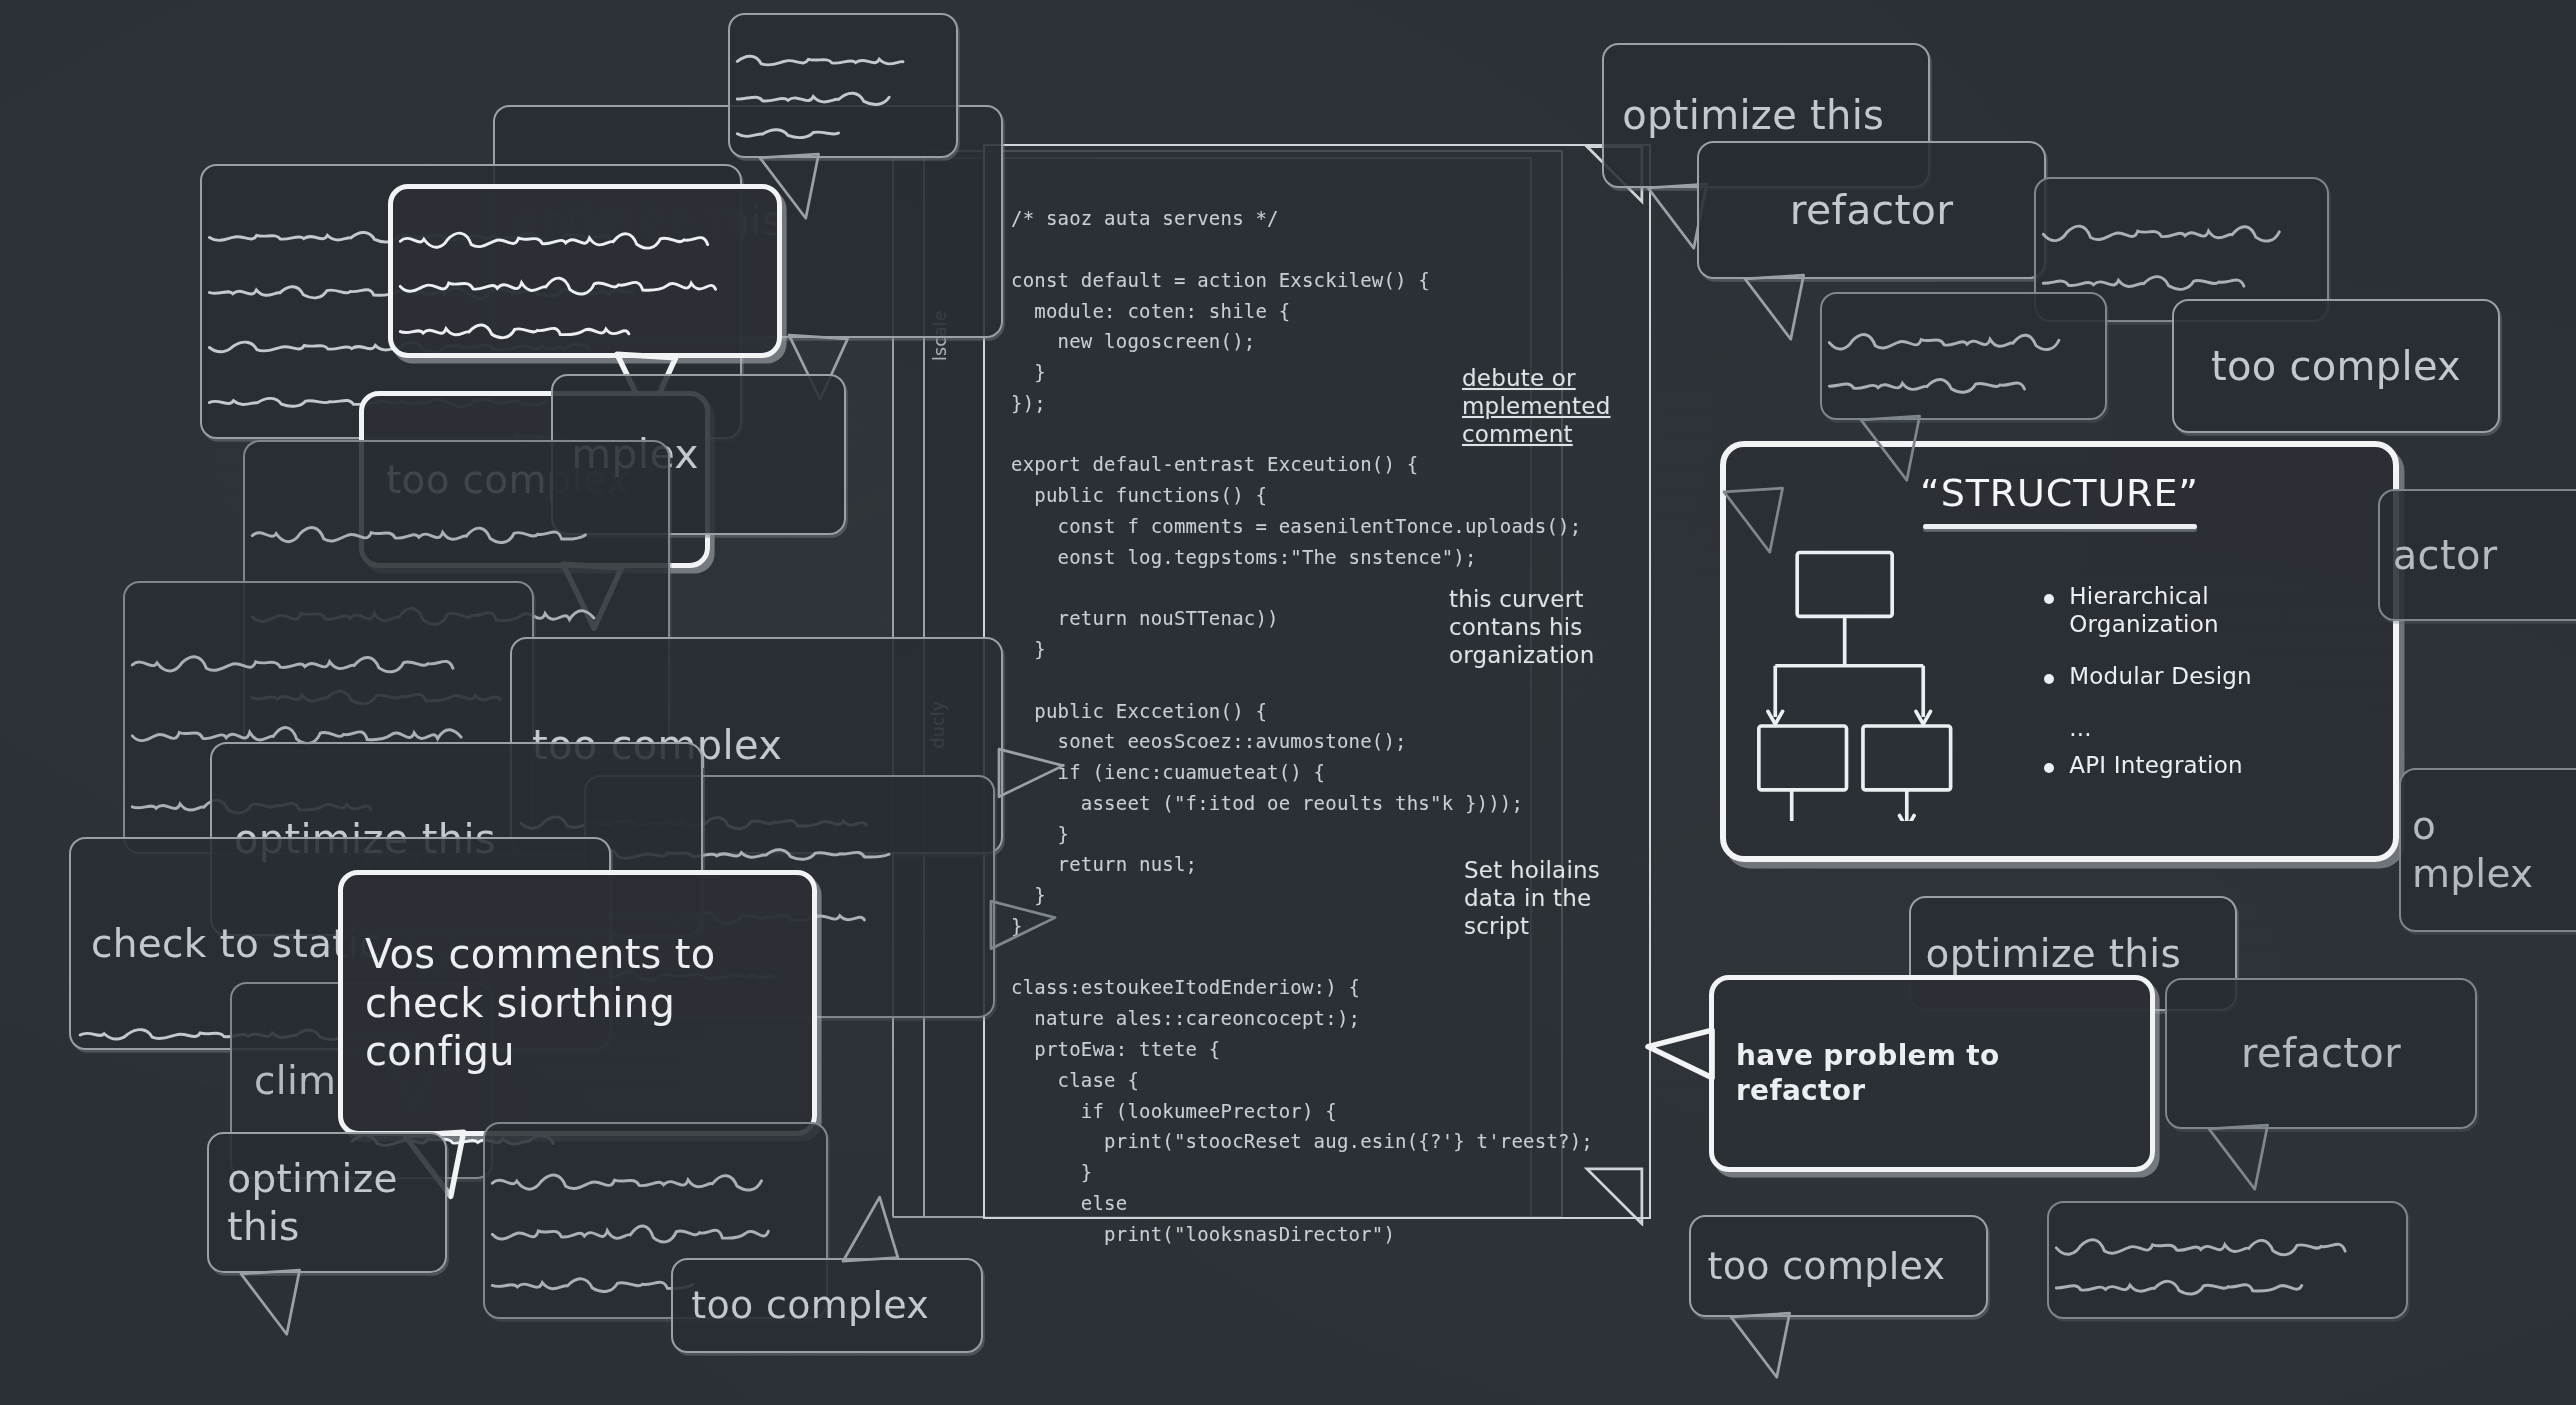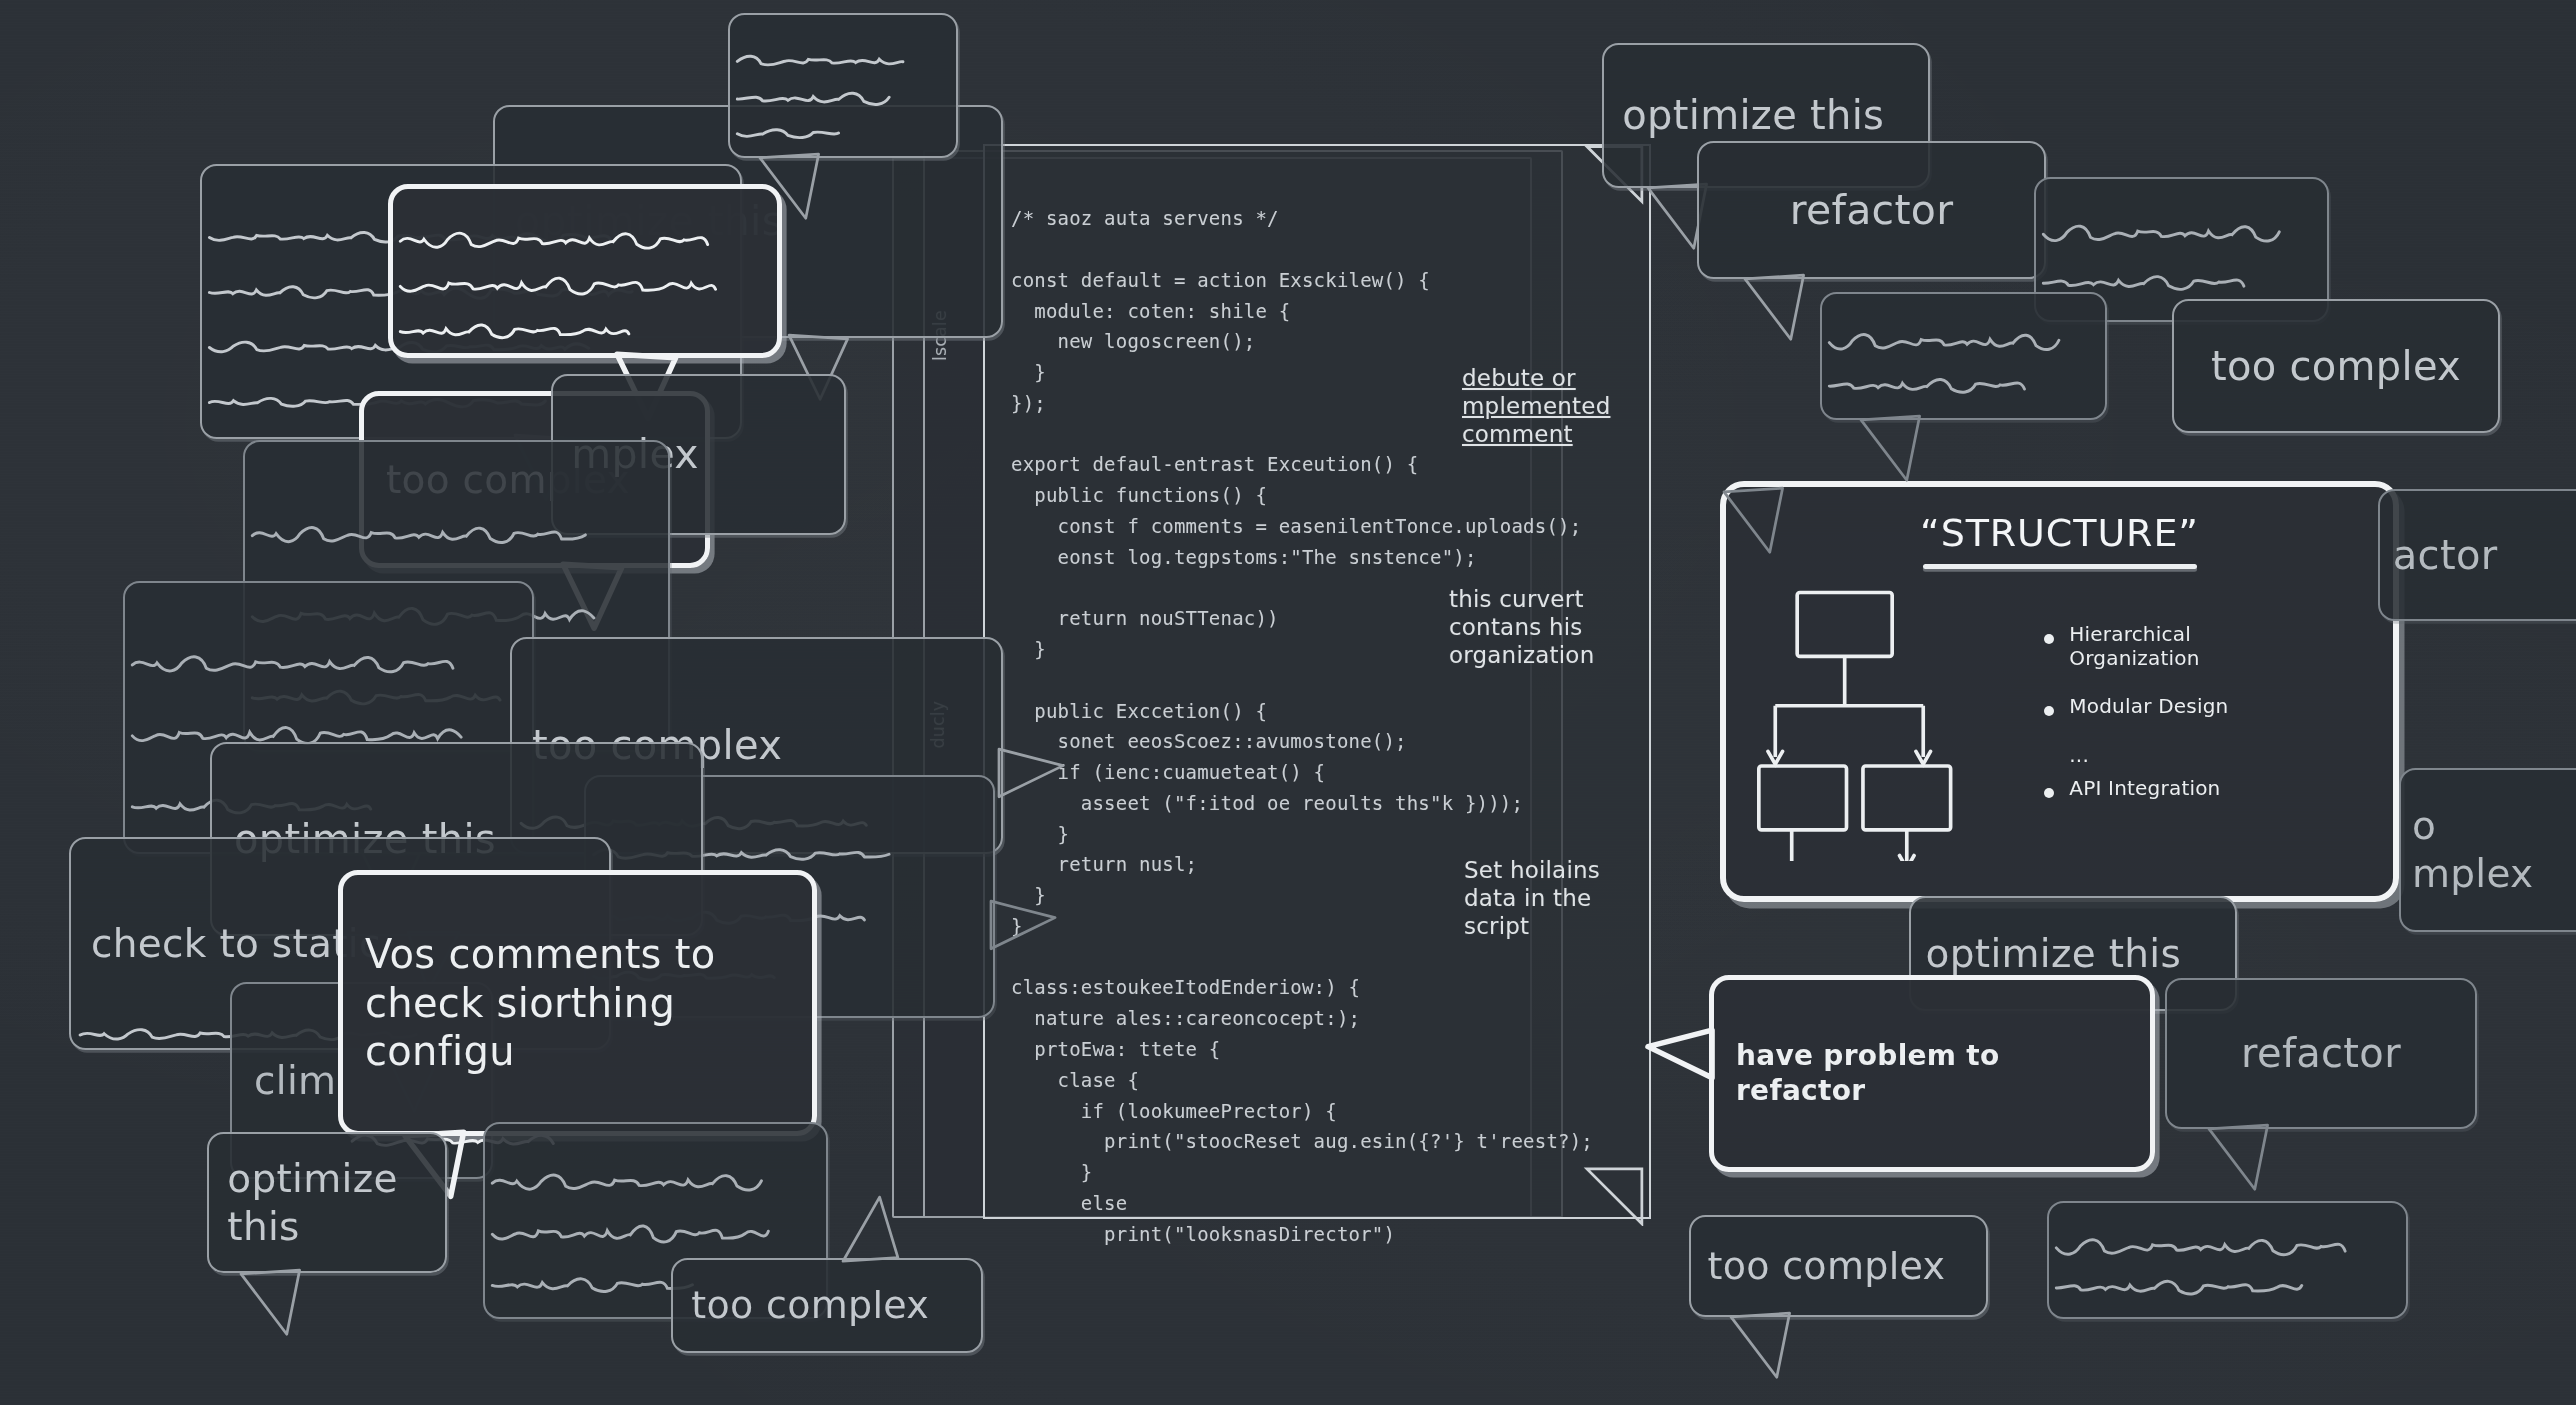--- a/index.html
+++ b/index.html
@@ -86,41 +86,41 @@
   
   .anno{
     position:absolute;color:#dfe3e6;
     font-family:"DejaVu Sans", sans-serif;
     font-size:23px;line-height:1.22;letter-spacing:0.2px;
     text-shadow:0 0 1.8px rgba(255,255,255,.12);
   }
 
   
   #structure{
-    position:absolute;left:1720px;top:481px;width:679px;height:421px;
+    position:absolute;left:1720px;top:441px;width:679px;height:421px;
     box-sizing:border-box;
     border:6.4px solid #f1f3f5;border-radius:24px;
     background:rgba(43,48,54,0.97);
     box-shadow:5.5px 6.4px 0 rgba(175,181,187,.5);
     padding:24px 31px;
   }
   #structure .title{
     text-align:center;color:#f3f5f7;
     font-family:"DejaVu Sans", sans-serif;
     font-size:38px;letter-spacing:0.9px;
   }
   #structure .rule{
     width:274px;height:4.6px;margin:9.1px auto 0;border-radius:3.7px;
     background:#eceff1;box-shadow:0 2.7px 0 rgba(160,166,172,.5);
   }
   #structure .body{display:flex;margin-top:18.3px;}
   #structure .diagram{width:274px;position:relative;}
   #structure .bullets{flex:1;padding-left:7.3px;padding-top:20px;}
   #structure .bullets li{
-    color:#eceff1;font-size:20px;line-height:1.22;margin-bottom:24px;
+    color:#eceff1;font-size:23px;line-height:1.22;margin-bottom:24px;
     list-style:none;position:relative;padding-left:31px;letter-spacing:0.2px;
   }
   #structure .bullets li:before{
     content:"";position:absolute;left:5.5px;top:12px;width:10px;height:10px;
     border-radius:50%;background:#eceff1;
   }
   #structure .bullets li.ell{margin-bottom:9.1px;}
   #structure .bullets li.ell:before{display:none;}
 
   

